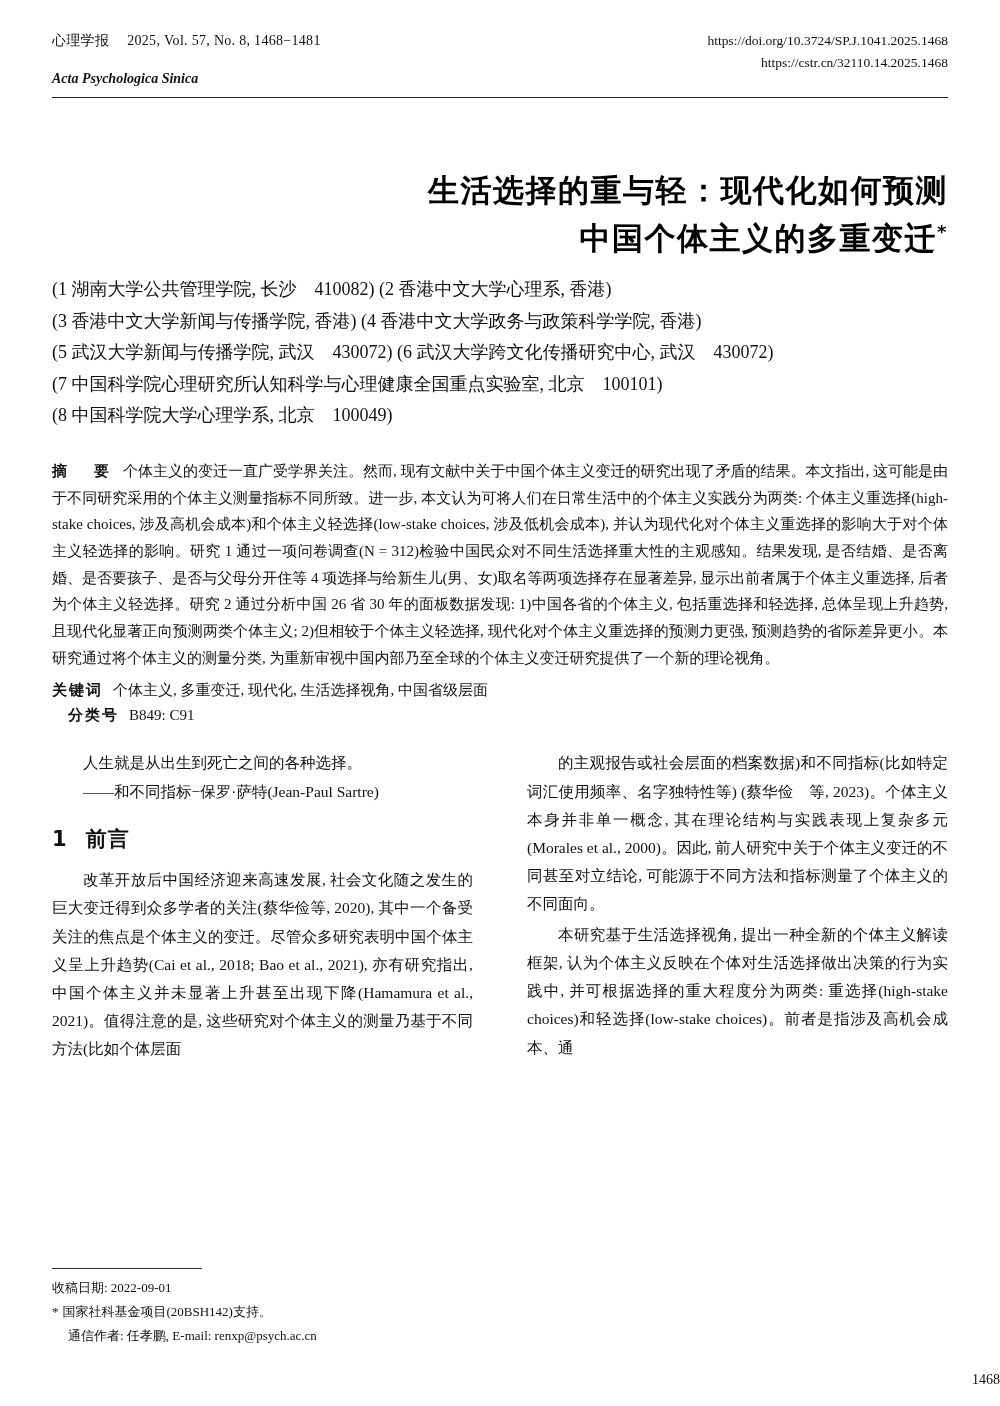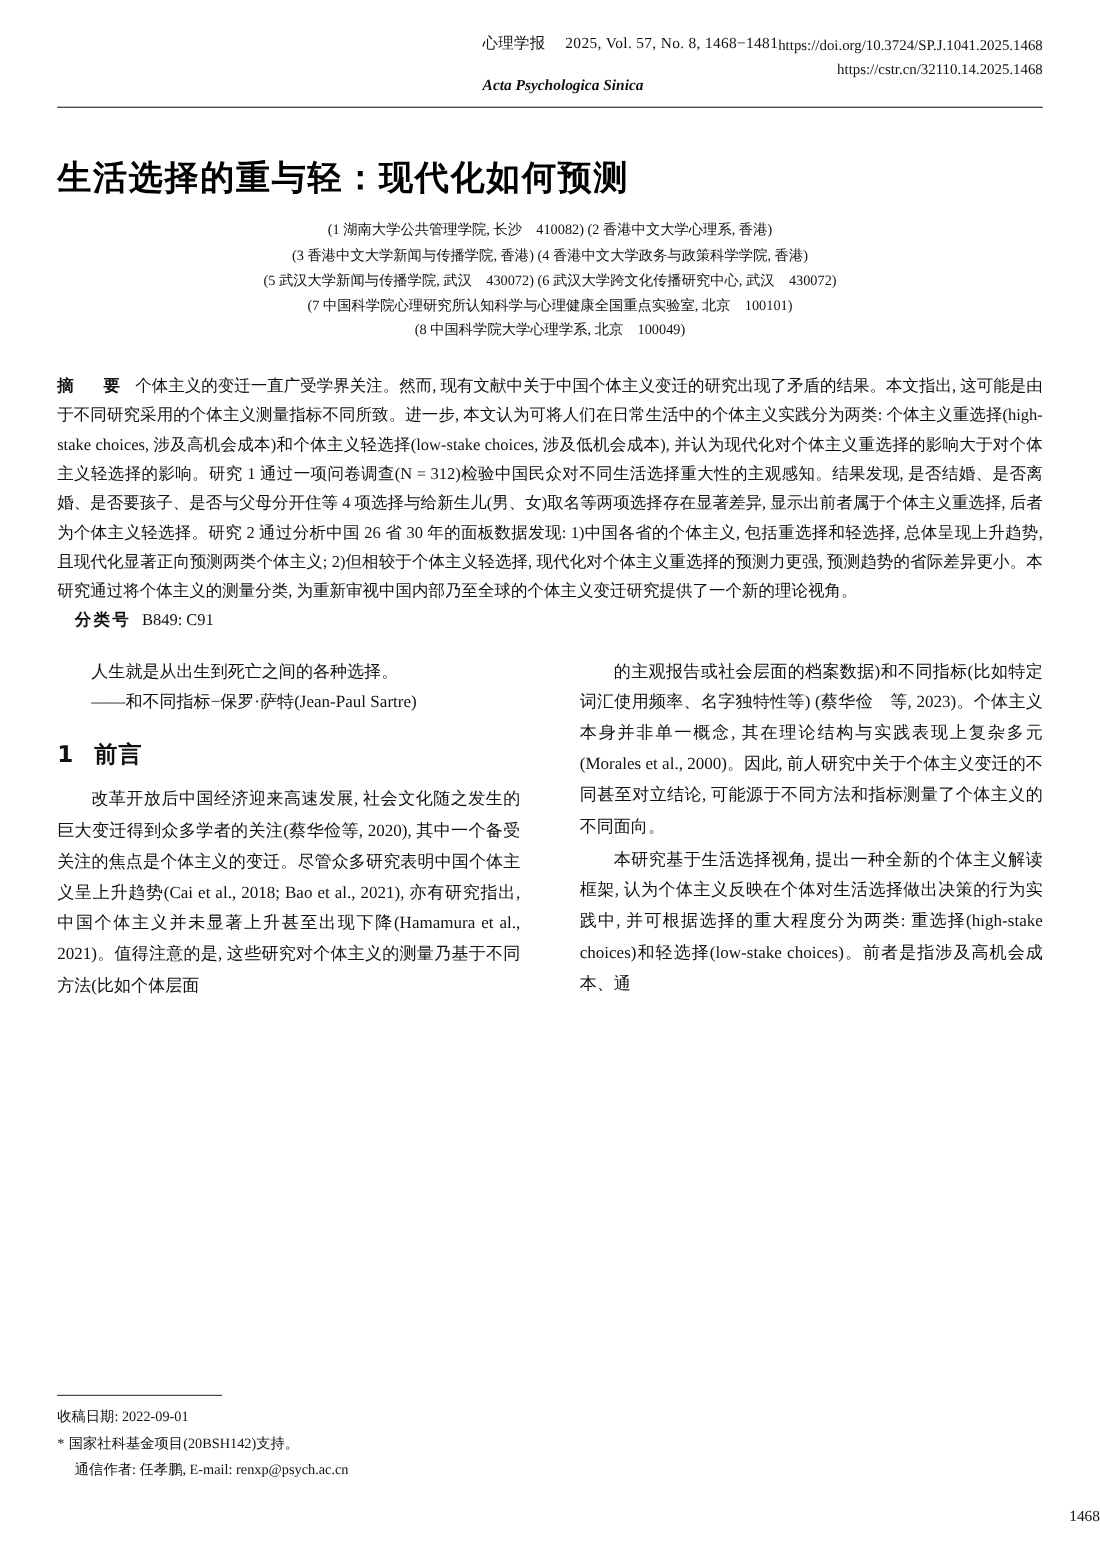--- a/index.html
+++ b/index.html
@@ -19,21 +19,21 @@
     position: relative;
     width: 1000px;
     height: 1406px;
     box-sizing: border-box;
     padding: 30px 52px 0 52px;
   }
 
   
   .runhead {
     display: flex;
-    justify-content: flex-end;
+    justify-content: space-between;
     align-items: flex-start;
     font-size: 13.5px;
     line-height: 1.55;
     padding-bottom: 6px;
   }
   .runhead-left {
     display: flex;
     flex-direction: column;
   }
   .rh-line1 {
@@ -53,22 +53,22 @@
     font-size: 13.5px;
     line-height: 1.6;
   }
   .rule {
     border-top: 1.6px solid #222;
     margin-top: 2px;
   }
 
   
   .title-block {
-    text-align: left;
-    margin-top: 40px;
+    text-align: right;
+    margin-top: 68px;
   }
   .title-line {
     font-family: "DejaVu Sans", sans-serif;
     font-weight: bold;
     font-size: 31px;
     letter-spacing: 1.5px;
     line-height: 1.55;
     color: #000;
   }
   .title-star {
@@ -89,23 +89,22 @@
     white-space: nowrap;
   }
   .author .name { letter-spacing: 8px; }
   .sup {
     font-size: 12.5px;
     vertical-align: super;
     letter-spacing: 0;
   }
 
   .affils {
-    text-align: center;
     margin-top: 12px;
-    font-size: 13px;
+    font-size: 18px;
     line-height: 1.75;
   }
   .affils div { white-space: nowrap; }
 
   
   .abstract {
     margin-top: 26px;
     font-size: 15px;
     line-height: 1.78;
     text-align: justify;
@@ -210,33 +209,37 @@
     </div>
     <div class="runhead-right">
       <div>https://doi.org/10.3724/SP.J.1041.2025.1468</div>
       <div>https://cstr.cn/32110.14.2025.1468</div>
     </div>
   </div>
   <div class="rule"></div>
 
   <div class="title-block">
     <div class="title-line">生活选择的重与轻：现代化如何预测</div>
+    <div class="title-line"><span>中国个体主义的多重变迁</span><span class="title-star">*</span></div>
   </div>
 
 
   <div class="affils">
     <div>(1 湖南大学公共管理学院, 长沙　410082) (2 香港中文大学心理系, 香港)</div>
     <div>(3 香港中文大学新闻与传播学院, 香港) (4 香港中文大学政务与政策科学学院, 香港)</div>
     <div>(5 武汉大学新闻与传播学院, 武汉　430072) (6 武汉大学跨文化传播研究中心, 武汉　430072)</div>
     <div>(7 中国科学院心理研究所认知科学与心理健康全国重点实验室, 北京　100101)</div>
     <div>(8 中国科学院大学心理学系, 北京　100049)</div>
   </div>
 
   <div class="abstract">
     <span class="lead">摘　要</span><span>个体主义的变迁一直广受学界关注。然而, 现有文献中关于中国个体主义变迁的研究出现了矛盾的结果。本文指出, 这可能是由于不同研究采用的个体主义测量指标不同所致。进一步, 本文认为可将人们在日常生活中的个体主义实践分为两类: 个体主义重选择(high-stake choices, 涉及高机会成本)和个体主义轻选择(low-stake choices, 涉及低机会成本), 并认为现代化对个体主义重选择的影响大于对个体主义轻选择的影响。研究 1 通过一项问卷调查(N = 312)检验中国民众对不同生活选择重大性的主观感知。结果发现, 是否结婚、是否离婚、是否要孩子、是否与父母分开住等 4 项选择与给新生儿(男、女)取名等两项选择存在显著差异, 显示出前者属于个体主义重选择, 后者为个体主义轻选择。研究 2 通过分析中国 26 省 30 年的面板数据发现: 1)中国各省的个体主义, 包括重选择和轻选择, 总体呈现上升趋势, 且现代化显著正向预测两类个体主义; 2)但相较于个体主义轻选择, 现代化对个体主义重选择的预测力更强, 预测趋势的省际差异更小。本研究通过将个体主义的测量分类, 为重新审视中国内部乃至全球的个体主义变迁研究提供了一个新的理论视角。</span>
+  </div>
+  <div class="kw-row">
+    <span class="lead">关键词</span><span>个体主义, 多重变迁, 现代化, 生活选择视角, 中国省级层面</span>
   </div>
   <div class="cls-row">
     <span class="lead">分类号</span><span>B849: C91</span>
   </div>
 
   <div class="columns">
     <div class="col">
       <div class="epigraph">
         <div class="l1">人生就是从出生到死亡之间的各种选择。</div>
         <div class="l2">——和不同指标−保罗·萨特(Jean-Paul Sartre)</div>

